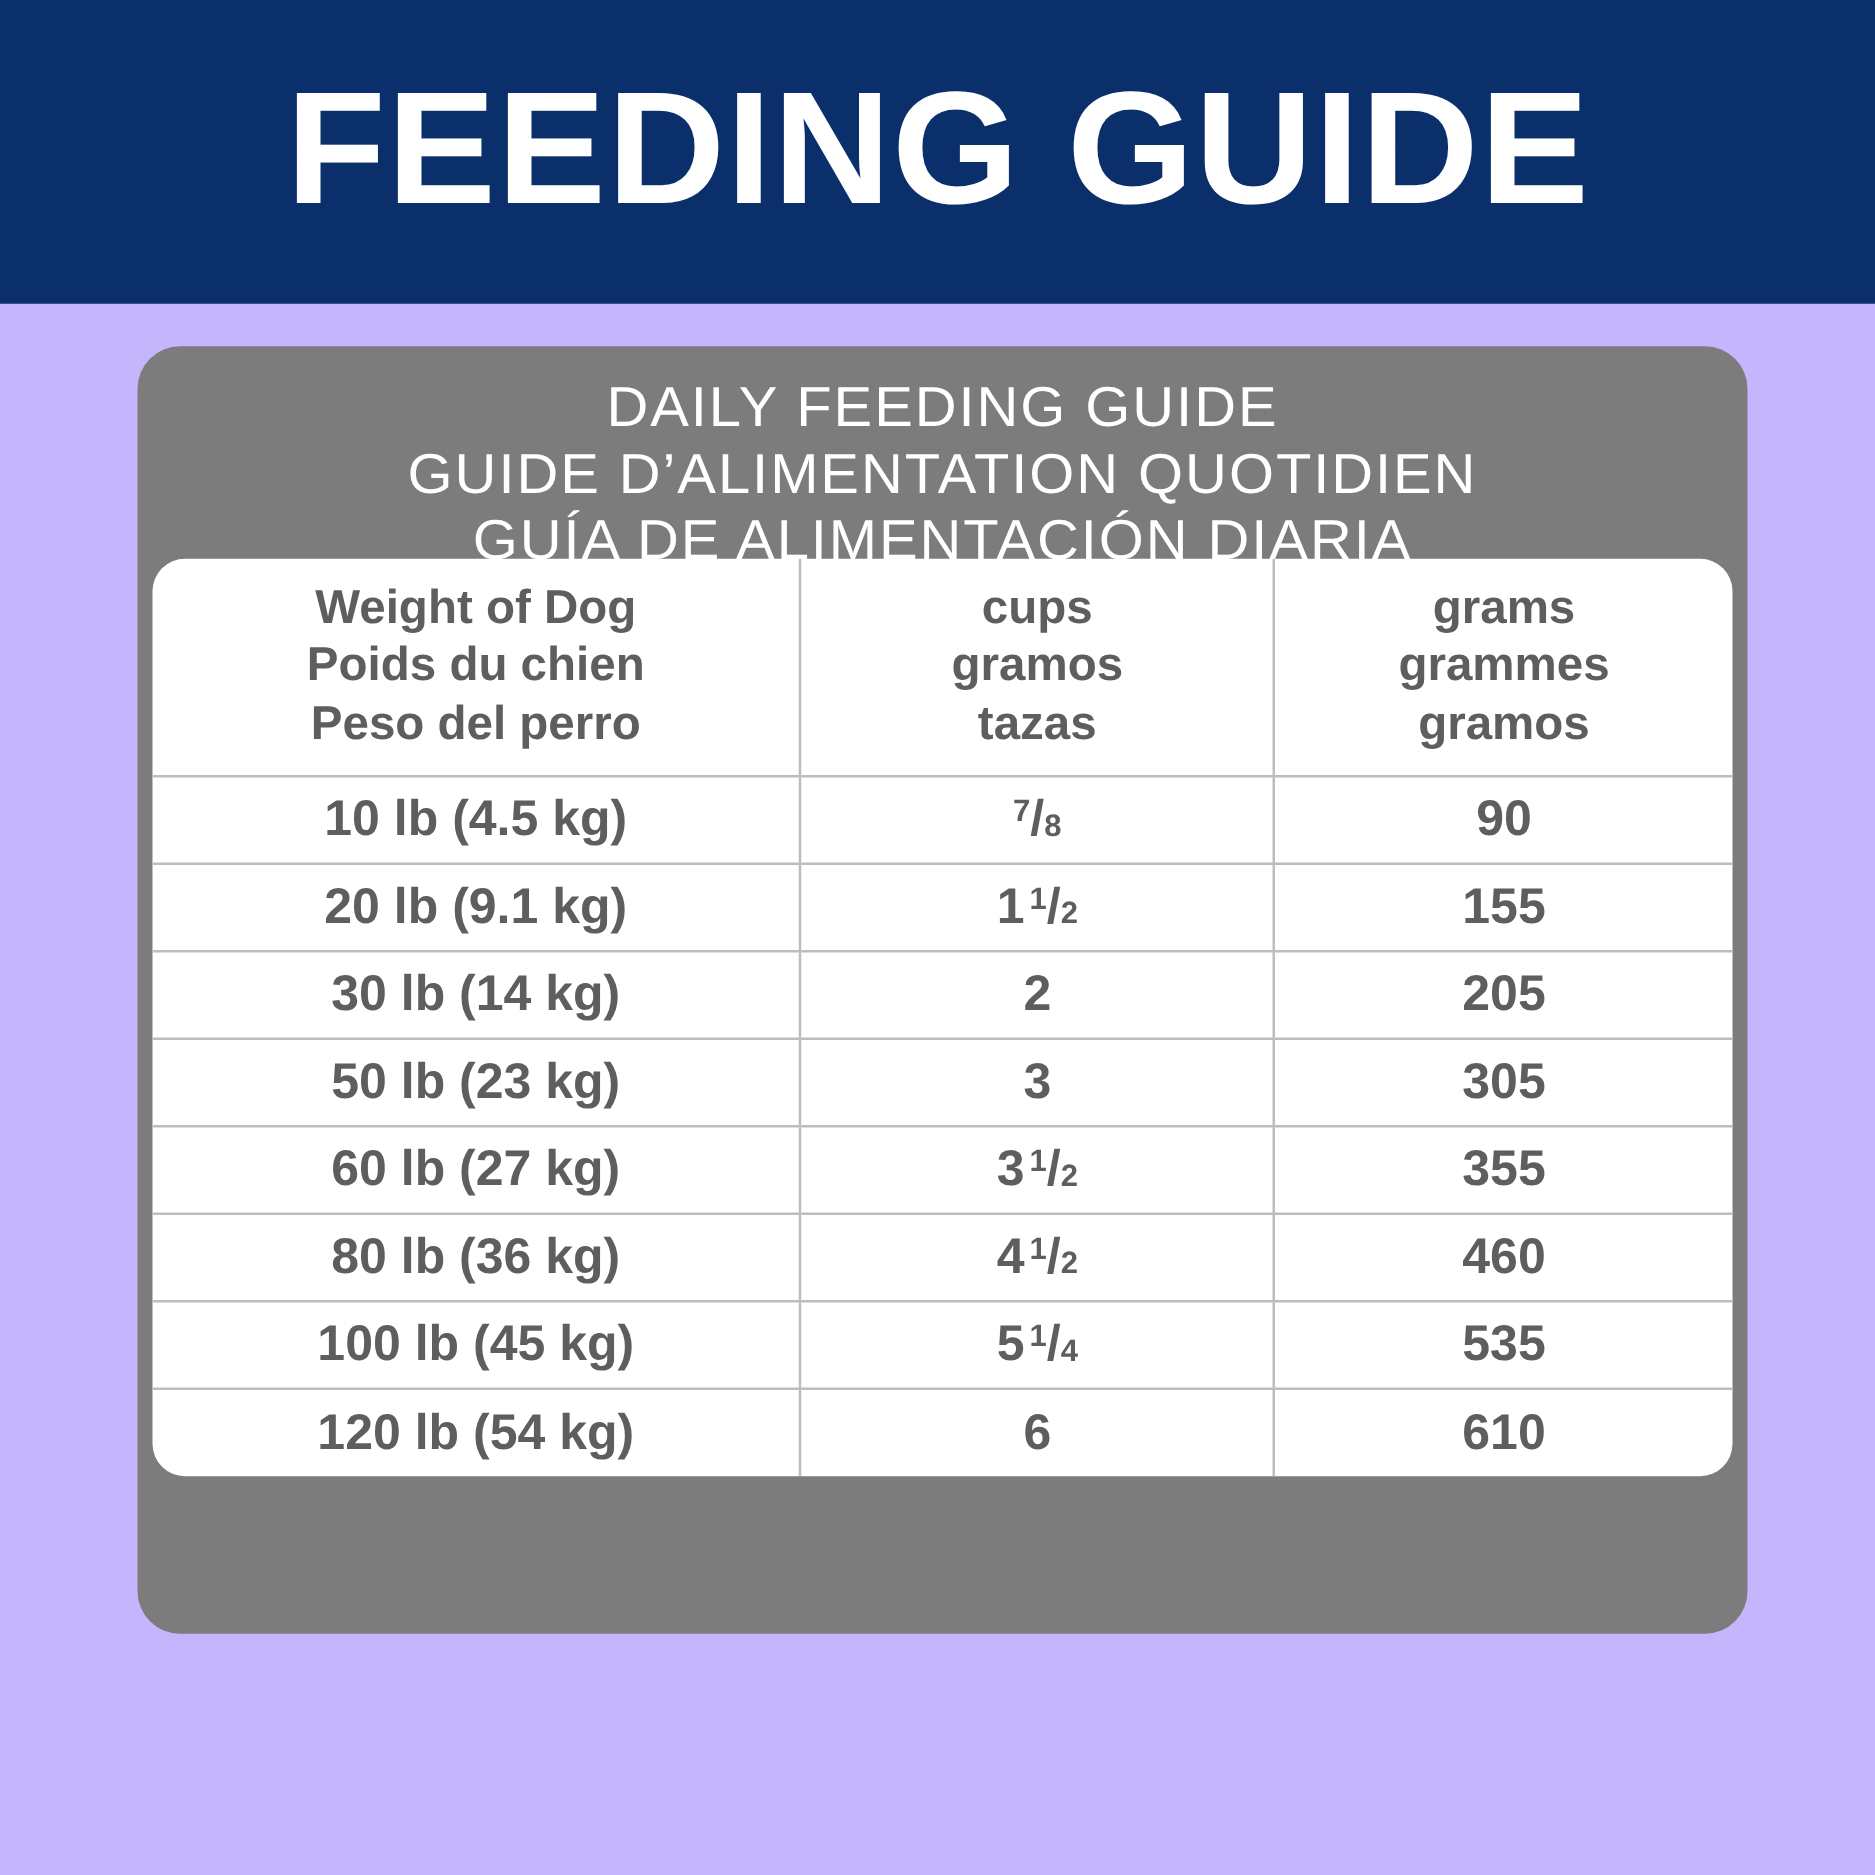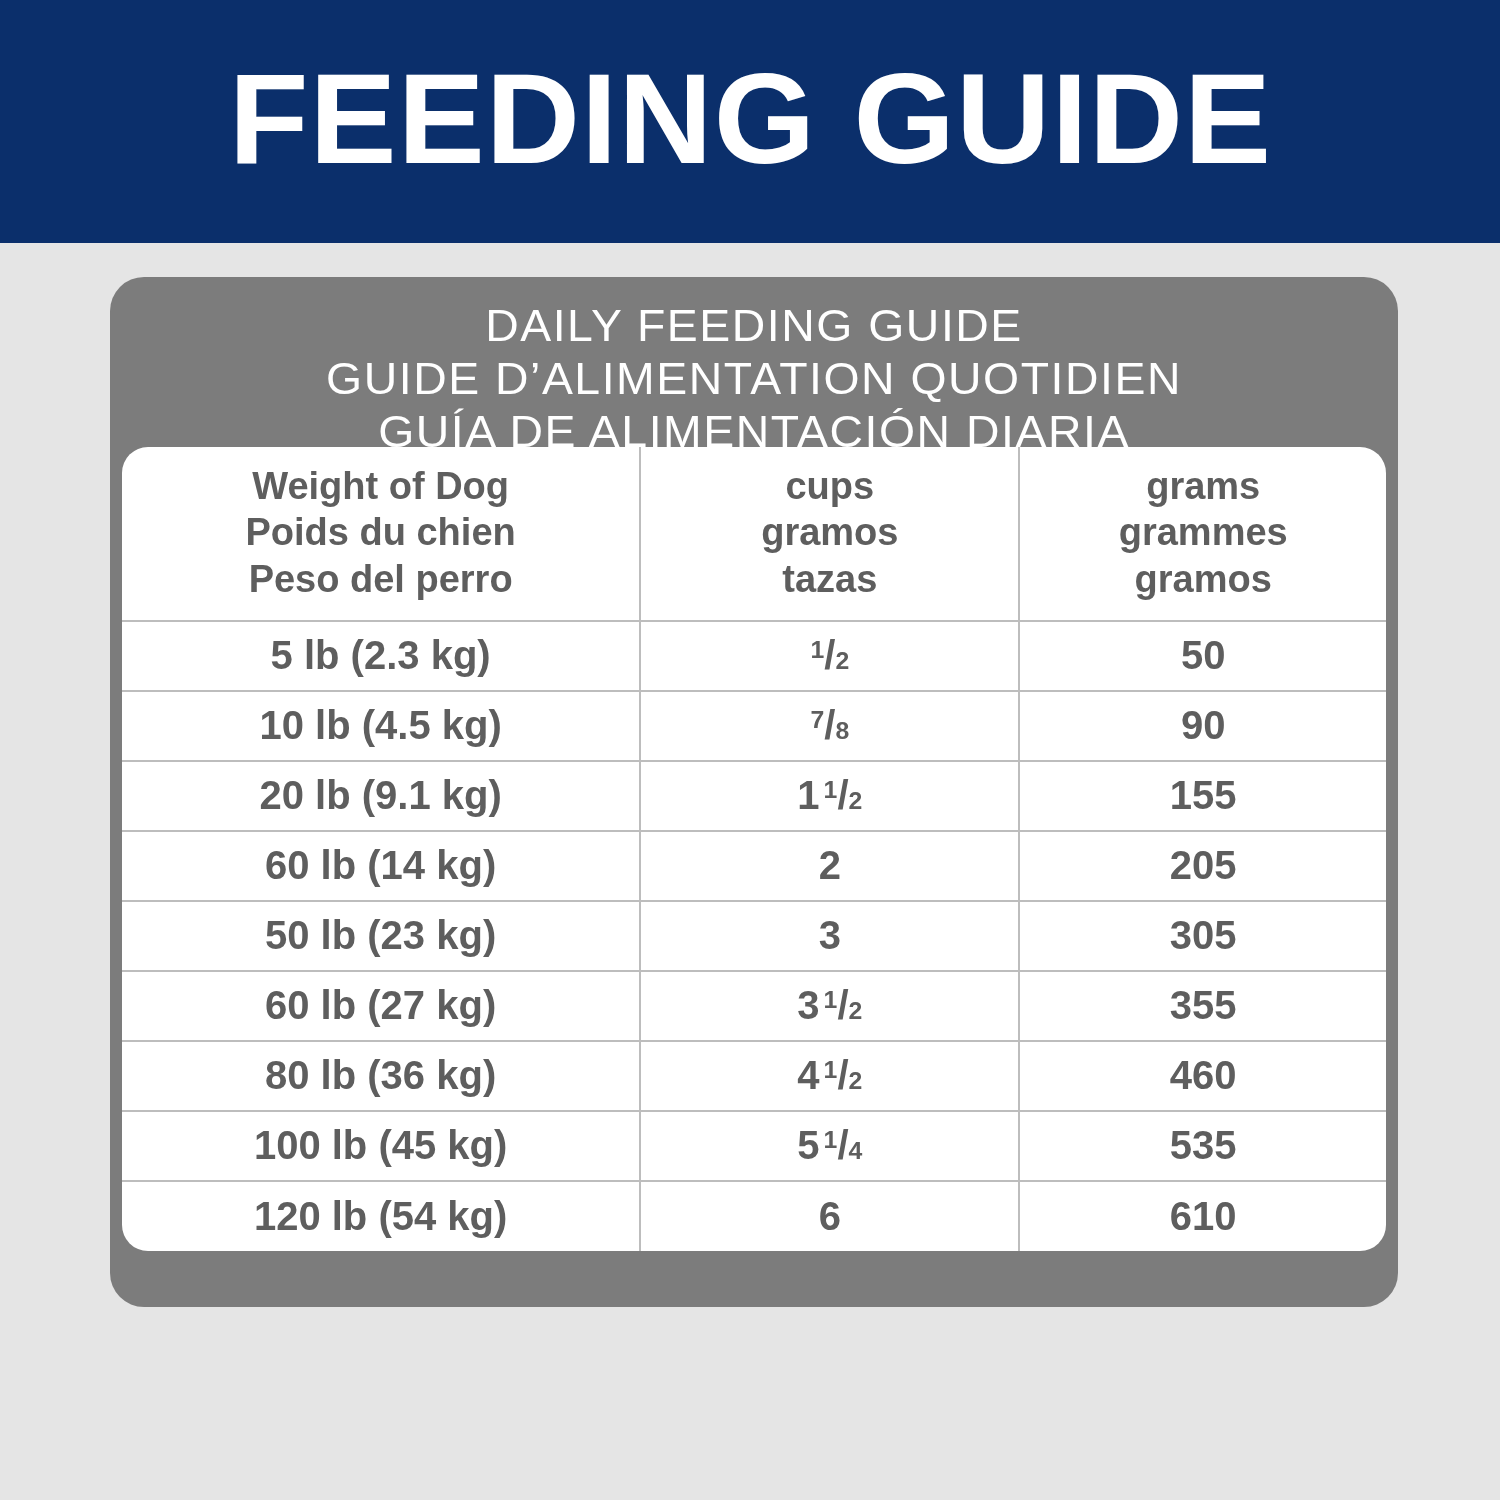--- a/index.html
+++ b/index.html
@@ -9,21 +9,21 @@
     width: 1500px;
     height: 1500px;
     background: #ffffff;
     font-family: "Liberation Sans", sans-serif;
   }
 
   .page {
     position: relative;
     width: 1500px;
     height: 1500px;
-    background: #e5e5e5;
+    background: #c4b5fd;
     overflow: hidden;
   }
 
   
   .banner {
     position: absolute;
     left: 0;
     top: 0;
     width: 1500px;
     height: 243px;
@@ -186,36 +186,31 @@
             </th>
             <th>
               <span class="hl">grams</span>
               <span class="hl">grammes</span>
               <span class="hl">gramos</span>
             </th>
           </tr>
         </thead>
         <tbody id="table-body">
             <tr>
-              <td>5 lb (2.3 kg)</td>
-              <td><span class="frac"><span class="num">1</span><span class="sl">/</span><span class="den">2</span></span></td>
-              <td>50</td>
-            </tr>
-            <tr>
               <td>10 lb (4.5 kg)</td>
               <td><span class="frac"><span class="num">7</span><span class="sl">/</span><span class="den">8</span></span></td>
               <td>90</td>
             </tr>
             <tr>
               <td>20 lb (9.1 kg)</td>
               <td><span class="whole">1</span><span class="frac"><span class="num">1</span><span class="sl">/</span><span class="den">2</span></span></td>
               <td>155</td>
             </tr>
             <tr>
-              <td>60 lb (14 kg)</td>
+              <td>30 lb (14 kg)</td>
               <td><span>2</span></td>
               <td>205</td>
             </tr>
             <tr>
               <td>50 lb (23 kg)</td>
               <td><span>3</span></td>
               <td>305</td>
             </tr>
             <tr>
               <td>60 lb (27 kg)</td>

